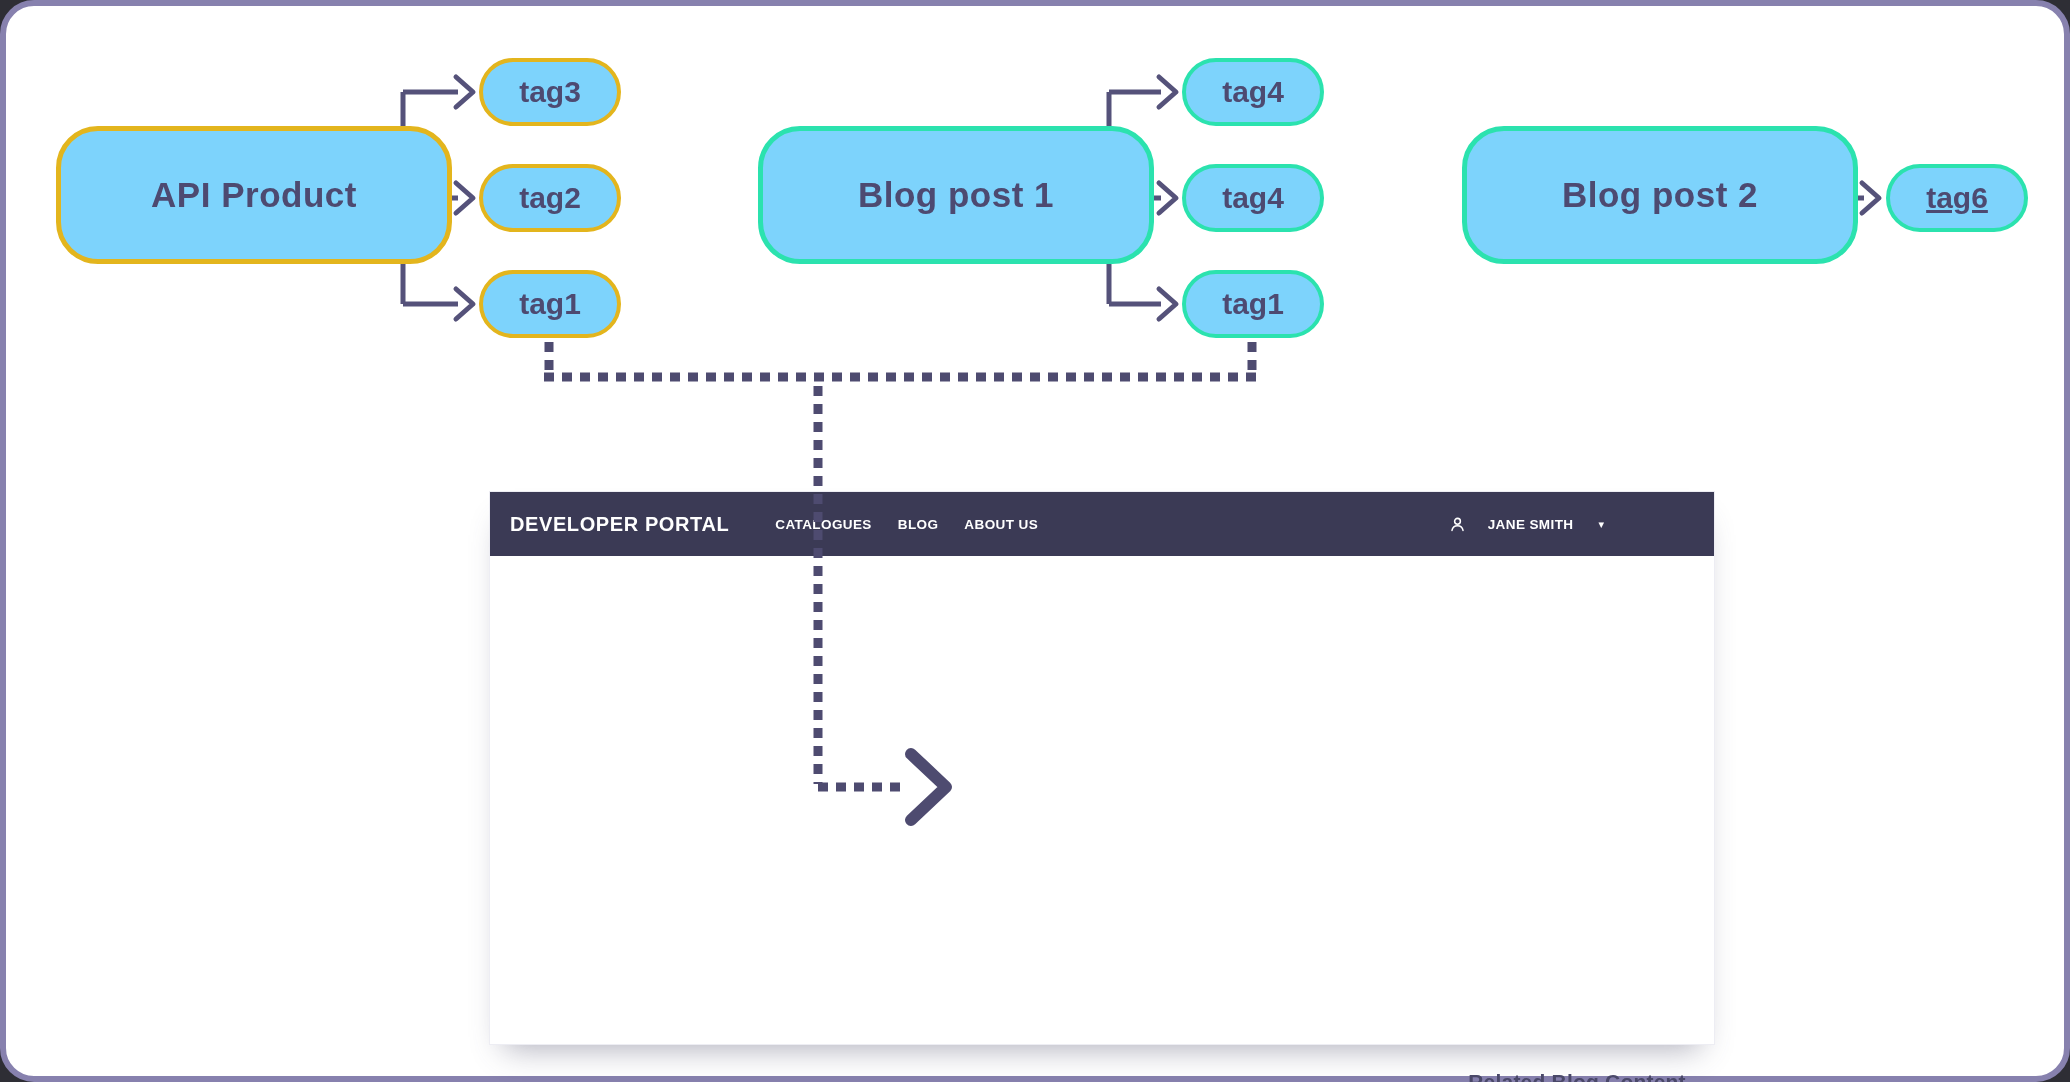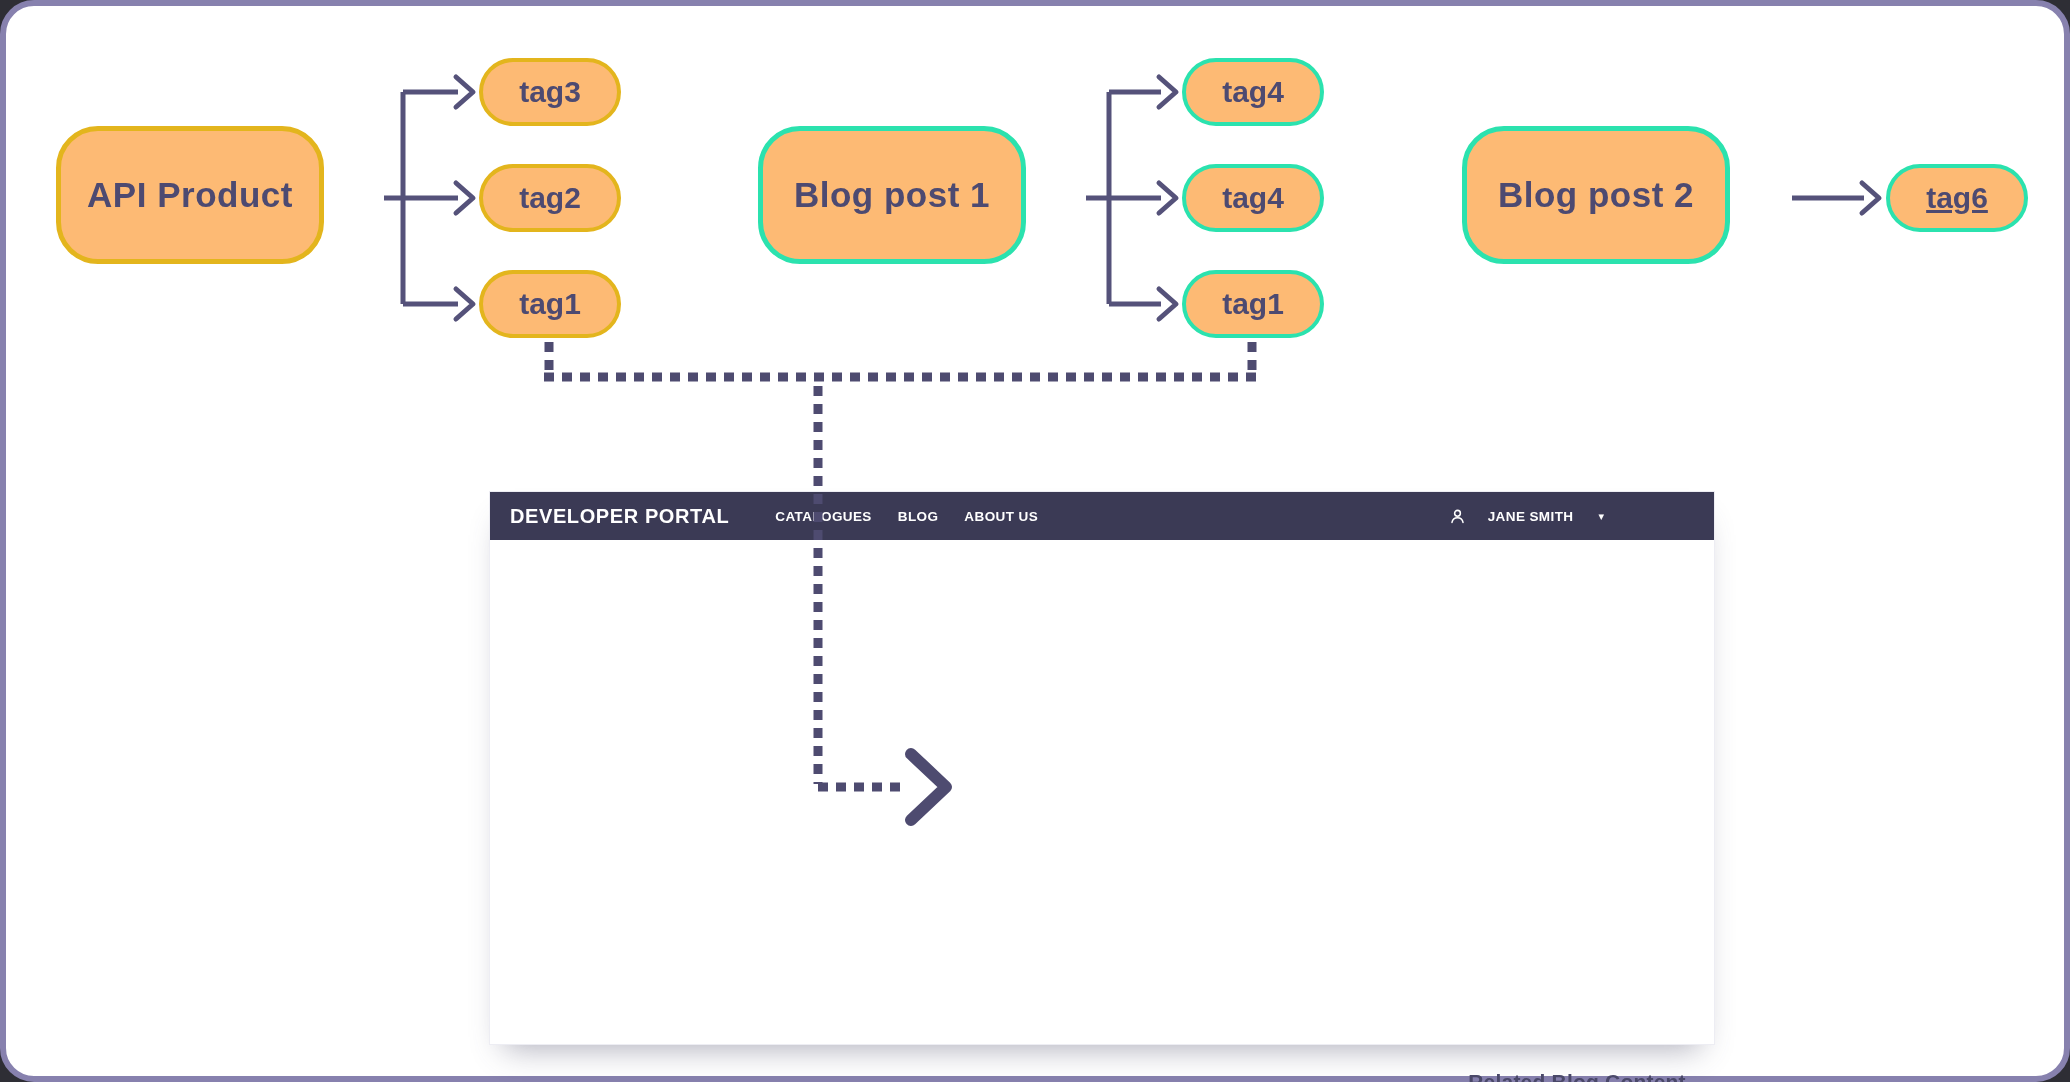--- a/index.html
+++ b/index.html
@@ -12,36 +12,36 @@
   .canvas{
     position:absolute;inset:0;
     background:#ffffff;
     border:6px solid #8781ae;
     border-radius:34px;
     box-sizing:border-box;
   }
   
   .node{
     position:absolute;display:flex;align-items:center;justify-content:center;
-    background:#fdba74;box-sizing:border-box;
+    background:#7dd3fc;box-sizing:border-box;
     color:#4d4a71;font-weight:600;
   }
-  .big-node{width:268px;height:138px;border-radius:42px;border:5px solid;font-size:35px;letter-spacing:.5px;}
+  .big-node{width:396px;height:138px;border-radius:42px;border:5px solid;font-size:35px;letter-spacing:.5px;}
   .pill{width:142px;height:68px;border-radius:34px;border:4px solid;font-size:30px;}
   .gold{border-color:#e3b51d;}
   .teal{border-color:#2be2ae;}
   .svg-layer{position:absolute;left:0;top:0;pointer-events:none;}
   
   .portal{
     position:absolute;left:484px;top:486px;width:1224px;height:552px;
     background:#ffffff;
     box-shadow:0 0 0 1px #ededf3, 0 18px 30px -14px rgba(70,70,100,.45);
   }
   .navbar{
-    position:absolute;left:0;top:0;right:0;height:48px;
+    position:absolute;left:0;top:0;right:0;height:64px;
     background:#3b3a55;display:flex;align-items:center;
     color:#ffffff;
   }
   .brand{font-size:20px;font-weight:800;letter-spacing:.6px;margin-left:20px;white-space:nowrap;}
   .menu{display:flex;gap:26px;margin-left:46px;}
   .menu-item{font-size:13.5px;font-weight:700;letter-spacing:.4px;cursor:pointer;white-space:nowrap;}
   .user{margin-left:auto;margin-right:110px;display:flex;align-items:center;gap:22px;cursor:pointer;}
   .user-name{font-size:13.5px;font-weight:700;letter-spacing:.4px;white-space:nowrap;}
   .caret{font-size:11px;margin-left:3px;}
   .section-heading{

